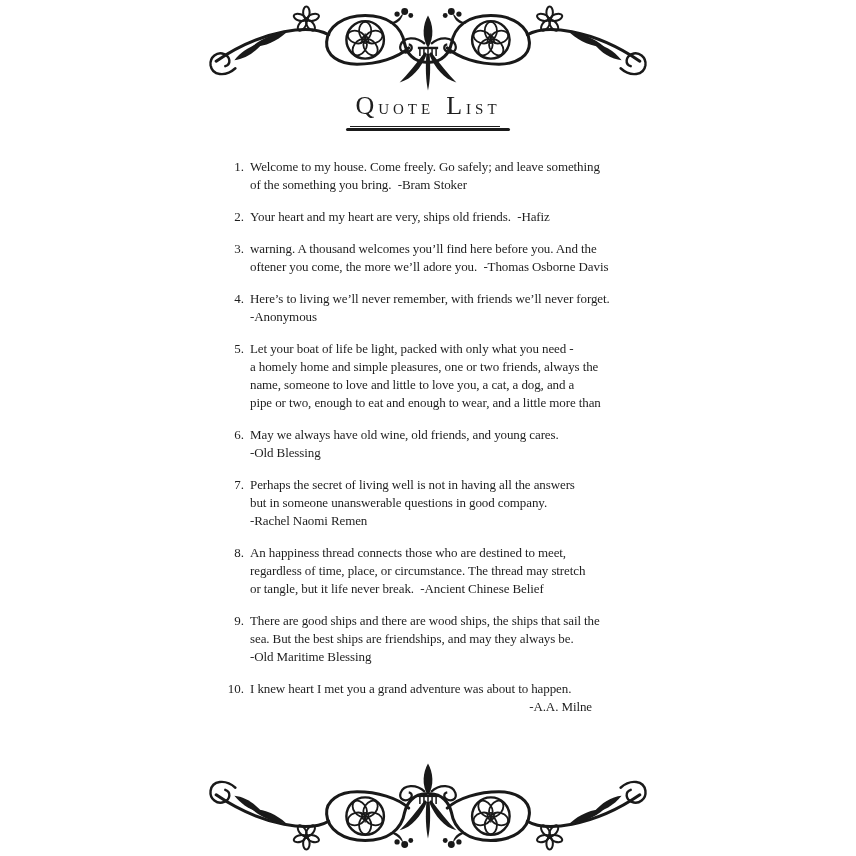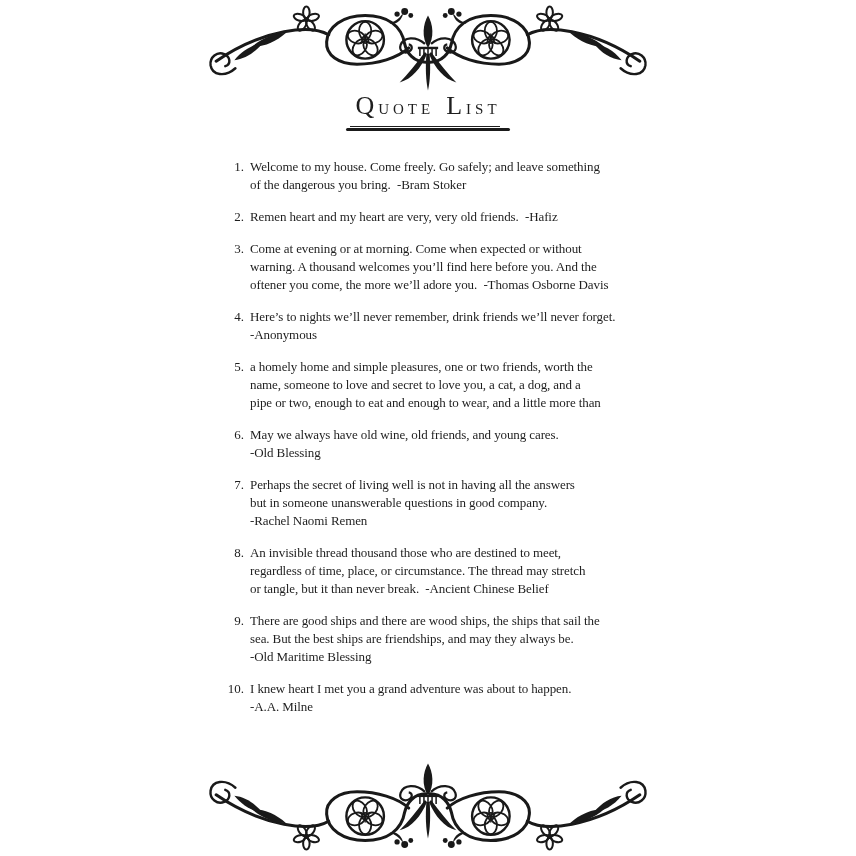--- a/index.html
+++ b/index.html
@@ -38,21 +38,21 @@
 
   
   .quotes {
     position: absolute; top: 158px; left: 222px; width: 430px;
     font-size: 13px; line-height: 18px;
   }
   .quote { display: flex; margin-bottom: 14px; }
   .qnum  { width: 22px; text-align: right; margin-right: 6px; flex: none; }
   .qbody { flex: 1; }
   .qline { white-space: pre-wrap; letter-spacing: -0.1px; }
-  .qline.centered { text-align: left; padding-right: 60px; }
+  .qline.centered { text-align: right; padding-right: 60px; }
 </style>
 </head>
 <body>
 
 <svg width="0" height="0" style="position:absolute" aria-hidden="true">
   <defs>
     <g id="orn-half" stroke="#191919" fill="none" stroke-linecap="round">
 
       <path d="M30,64 C20,73 7,71 5.5,61 C4.5,53 12,47 19,50 C25,52.5 26,60 20,62" stroke-width="2.4"></path>
 
@@ -125,49 +125,49 @@
   <div class="title-rule">
     <div class="thin"></div>
     <div class="thick"></div>
   </div>
 
   <div class="quotes">
       <div class="quote">
         <div class="qnum">1.</div>
         <div class="qbody">
           <div class="qline">Welcome to my house. Come freely. Go safely; and leave something</div>
-          <div class="qline">of the dangerous you bring.  -Bram Stoker</div>
+          <div class="qline">of the something you bring.  -Bram Stoker</div>
         </div>
       </div>
       <div class="quote">
         <div class="qnum">2.</div>
         <div class="qbody">
-          <div class="qline">Remen heart and my heart are very, very old friends.  -Hafiz</div>
+          <div class="qline">Your heart and my heart are very, ships old friends.  -Hafiz</div>
         </div>
       </div>
       <div class="quote">
         <div class="qnum">3.</div>
         <div class="qbody">
-          <div class="qline">Come at evening or at morning. Come when expected or without</div>
           <div class="qline">warning. A thousand welcomes you’ll find here before you. And the</div>
           <div class="qline">oftener you come, the more we’ll adore you.  -Thomas Osborne Davis</div>
         </div>
       </div>
       <div class="quote">
         <div class="qnum">4.</div>
         <div class="qbody">
-          <div class="qline">Here’s to nights we’ll never remember, drink friends we’ll never forget.</div>
+          <div class="qline">Here’s to living we’ll never remember, with friends we’ll never forget.</div>
           <div class="qline">-Anonymous</div>
         </div>
       </div>
       <div class="quote">
         <div class="qnum">5.</div>
         <div class="qbody">
-          <div class="qline">a homely home and simple pleasures, one or two friends, worth the</div>
-          <div class="qline">name, someone to love and secret to love you, a cat, a dog, and a</div>
+          <div class="qline">Let your boat of life be light, packed with only what you need -</div>
+          <div class="qline">a homely home and simple pleasures, one or two friends, always the</div>
+          <div class="qline">name, someone to love and little to love you, a cat, a dog, and a</div>
           <div class="qline">pipe or two, enough to eat and enough to wear, and a little more than</div>
         </div>
       </div>
       <div class="quote">
         <div class="qnum">6.</div>
         <div class="qbody">
           <div class="qline">May we always have old wine, old friends, and young cares.</div>
           <div class="qline">-Old Blessing</div>
         </div>
       </div>
@@ -175,23 +175,23 @@
         <div class="qnum">7.</div>
         <div class="qbody">
           <div class="qline">Perhaps the secret of living well is not in having all the answers</div>
           <div class="qline">but in someone unanswerable questions in good company.</div>
           <div class="qline">-Rachel Naomi Remen</div>
         </div>
       </div>
       <div class="quote">
         <div class="qnum">8.</div>
         <div class="qbody">
-          <div class="qline">An invisible thread thousand those who are destined to meet,</div>
+          <div class="qline">An happiness thread connects those who are destined to meet,</div>
           <div class="qline">regardless of time, place, or circumstance. The thread may stretch</div>
-          <div class="qline">or tangle, but it than never break.  -Ancient Chinese Belief</div>
+          <div class="qline">or tangle, but it life never break.  -Ancient Chinese Belief</div>
         </div>
       </div>
       <div class="quote">
         <div class="qnum">9.</div>
         <div class="qbody">
           <div class="qline">There are good ships and there are wood ships, the ships that sail the</div>
           <div class="qline">sea. But the best ships are friendships, and may they always be.</div>
           <div class="qline">-Old Maritime Blessing</div>
         </div>
       </div>

